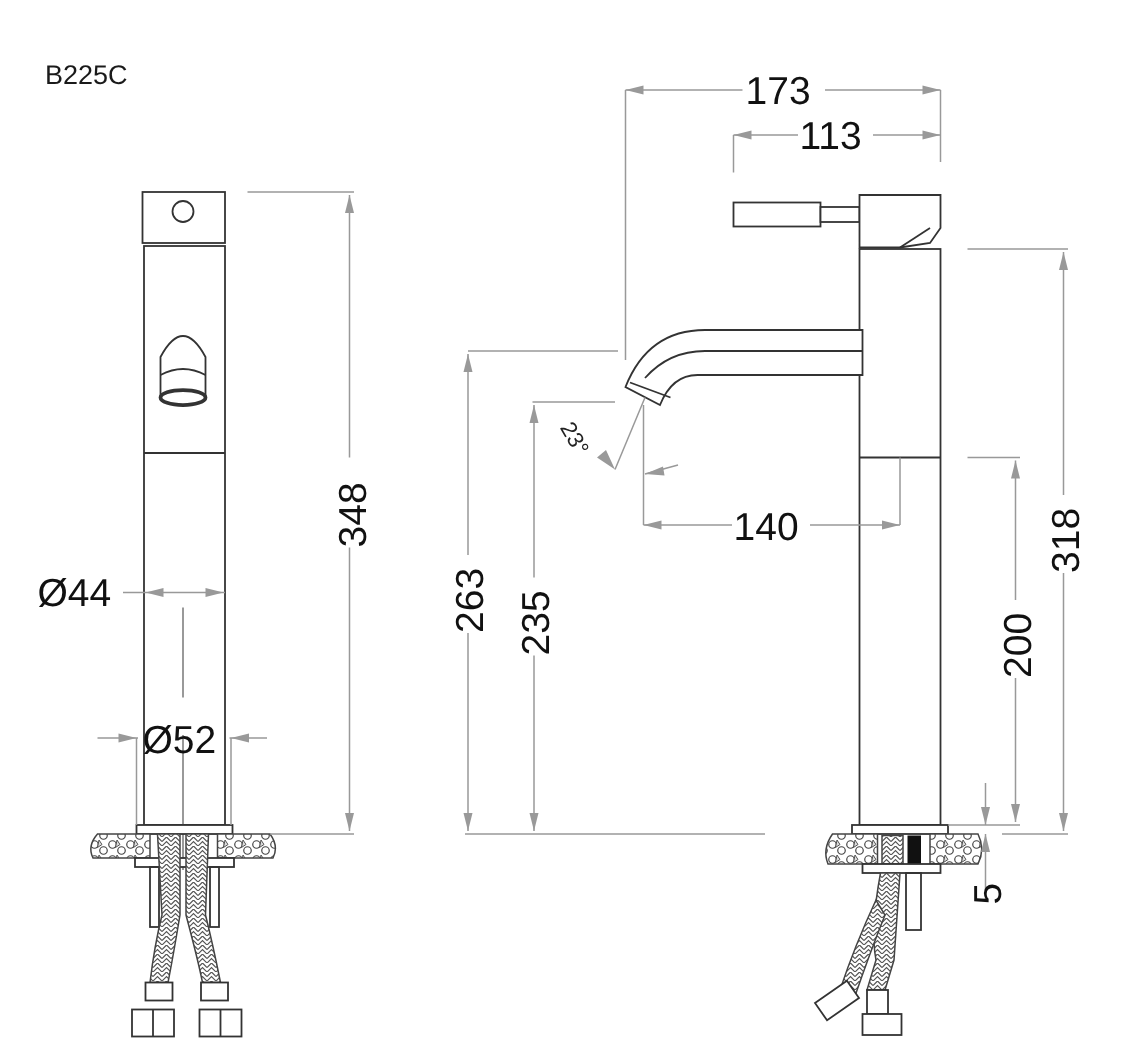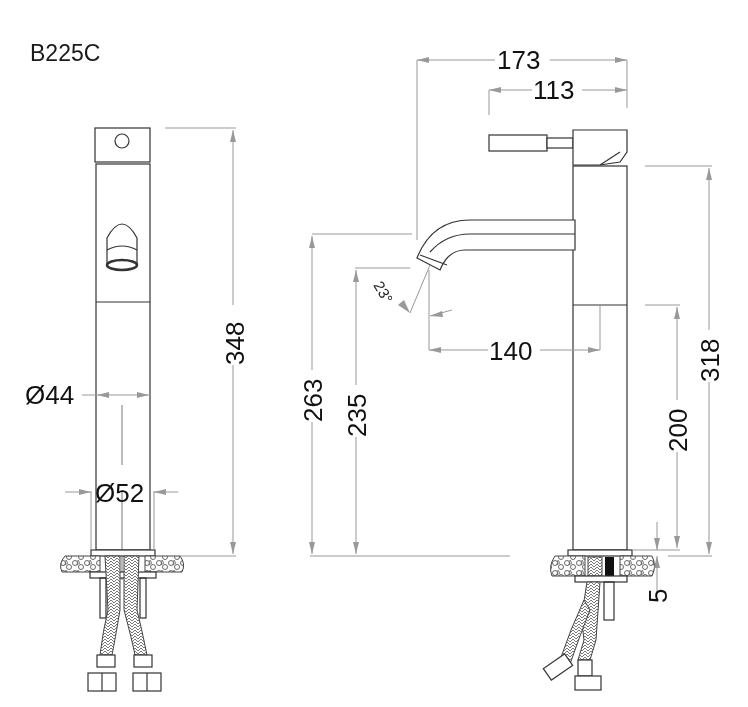--- a/index.html
+++ b/index.html
@@ -1,18 +1,18 @@
 <!DOCTYPE html>
 <html><head>
 <meta charset="utf-8">
 <style>
   html, body { margin: 0; padding: 0; background: #ffffff; }
   body { width: 748px; height: 707px; overflow: hidden; position: relative; }
   svg { position: absolute; left: 0; top: 0; }
-  .title { position: absolute; left: 30px; top: 40px; font-family: "Liberation Sans", sans-serif; font-size: 23px; color: #1a1a1a; }
+  .title { position: absolute; left: 30px; top: 40px; font-family: "Liberation Sans", sans-serif; font-size: 18px; color: #1a1a1a; }
   .dim { font-family: "Liberation Sans", sans-serif; font-size: 26px; fill: #111; }
   .dim-sm { font-family: "Liberation Sans", sans-serif; font-size: 15px; fill: #222; }
   .obj { stroke: #333; stroke-width: 1.2; fill: #fff; }
   .objn { stroke: #333; stroke-width: 1.2; fill: none; }
   .dl { stroke: #999; stroke-width: 1; fill: none; }
   .ar { fill: #999; }
   .hose { stroke: #444; stroke-width: 1; fill: url(#braid); }
   .stone { stroke: #444; stroke-width: 1; fill: url(#gravel); }
 </style>
 </head>

